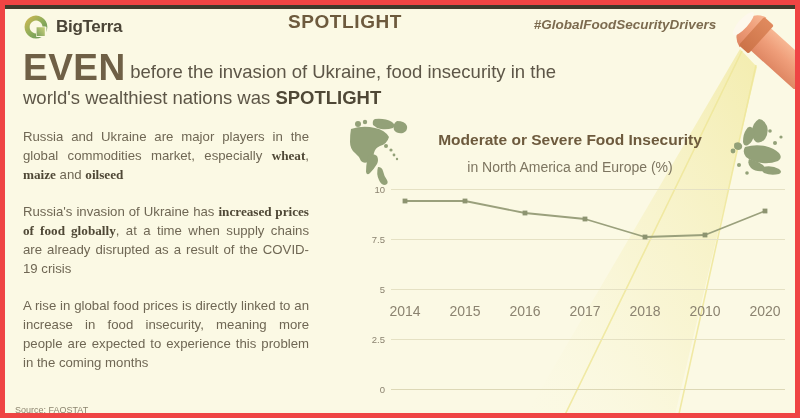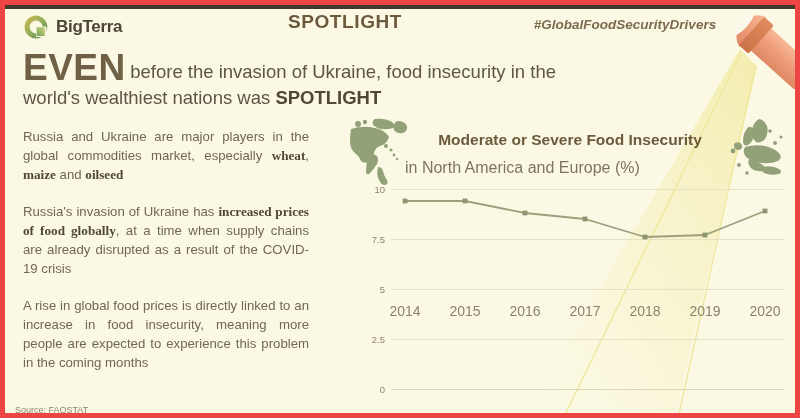--- a/index.html
+++ b/index.html
@@ -153,22 +153,22 @@
     width: 330px;
     text-align: center;
     font-size: 15.5px;
     font-weight: bold;
     color: #6d5a3d;
   }
   .chart-subtitle {
     position: absolute;
     left: 70px; top: 50px;
     width: 330px;
-    text-align: left;
-    font-size: 16px;
+    text-align: center;
+    font-size: 14px;
     color: #7d7560;
   }
 
   .plot {
     position: absolute;
     left: 26px; top: 80px;
     width: 424px; height: 212px;
   }
   .gridline {
     position: absolute;
@@ -345,21 +345,21 @@
           <div class="ytick" style="top: 100px;">5</div>
           <div class="ytick" style="top: 50px;">7.5</div>
           <div class="ytick" style="top: 0px;">10</div>
         </div>
       <div id="xtick-layer">
           <div class="xtick" style="left: 44px;">2014</div>
           <div class="xtick" style="left: 104px;">2015</div>
           <div class="xtick" style="left: 164px;">2016</div>
           <div class="xtick" style="left: 224px;">2017</div>
           <div class="xtick" style="left: 284px;">2018</div>
-          <div class="xtick" style="left: 344px;">2019</div>
+          <div class="xtick" style="left: 344px;">2010</div>
           <div class="xtick" style="left: 404px;">2020</div>
         </div>
       <svg class="series-svg" id="series-layer" viewBox="0 0 394 212" preserveAspectRatio="none">
           <polyline points="14.0,12.0 74.0,12.0 134.0,24.0 194.0,30.0 254.0,48.0 314.0,46.0 374.0,22.0" fill="none" stroke="#9aa07c" stroke-width="1.8" stroke-linejoin="round" stroke-linecap="round"></polyline>
           <rect x="11.6" y="9.6" width="4.8" height="4.8" fill="#8d9470"></rect>
           <rect x="71.6" y="9.6" width="4.8" height="4.8" fill="#8d9470"></rect>
           <rect x="131.6" y="21.6" width="4.8" height="4.8" fill="#8d9470"></rect>
           <rect x="191.6" y="27.6" width="4.8" height="4.8" fill="#8d9470"></rect>
           <rect x="251.6" y="45.6" width="4.8" height="4.8" fill="#8d9470"></rect>
           <rect x="311.6" y="43.6" width="4.8" height="4.8" fill="#8d9470"></rect>

